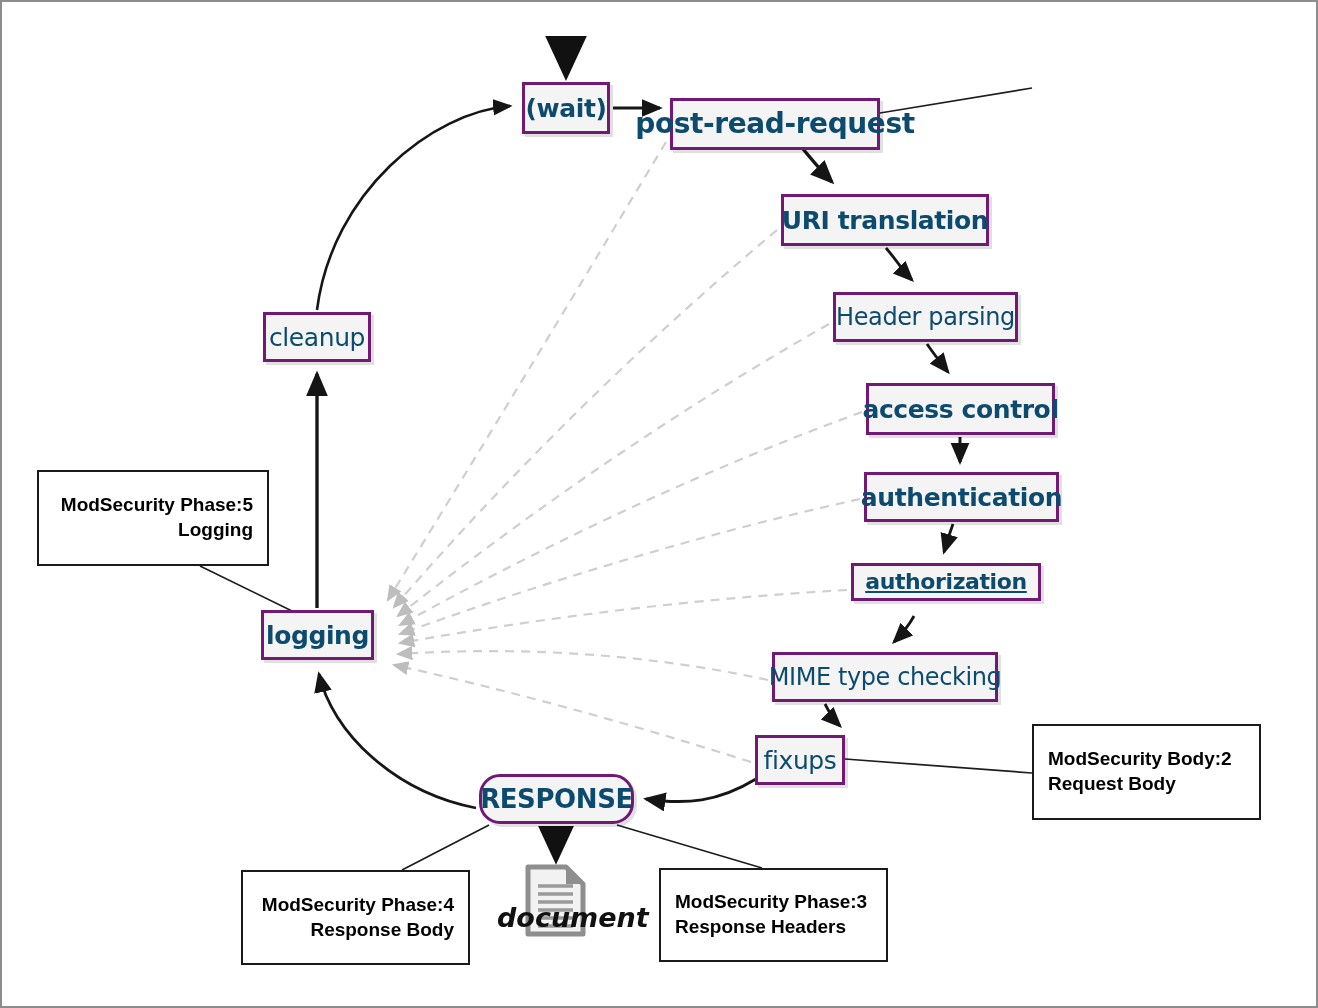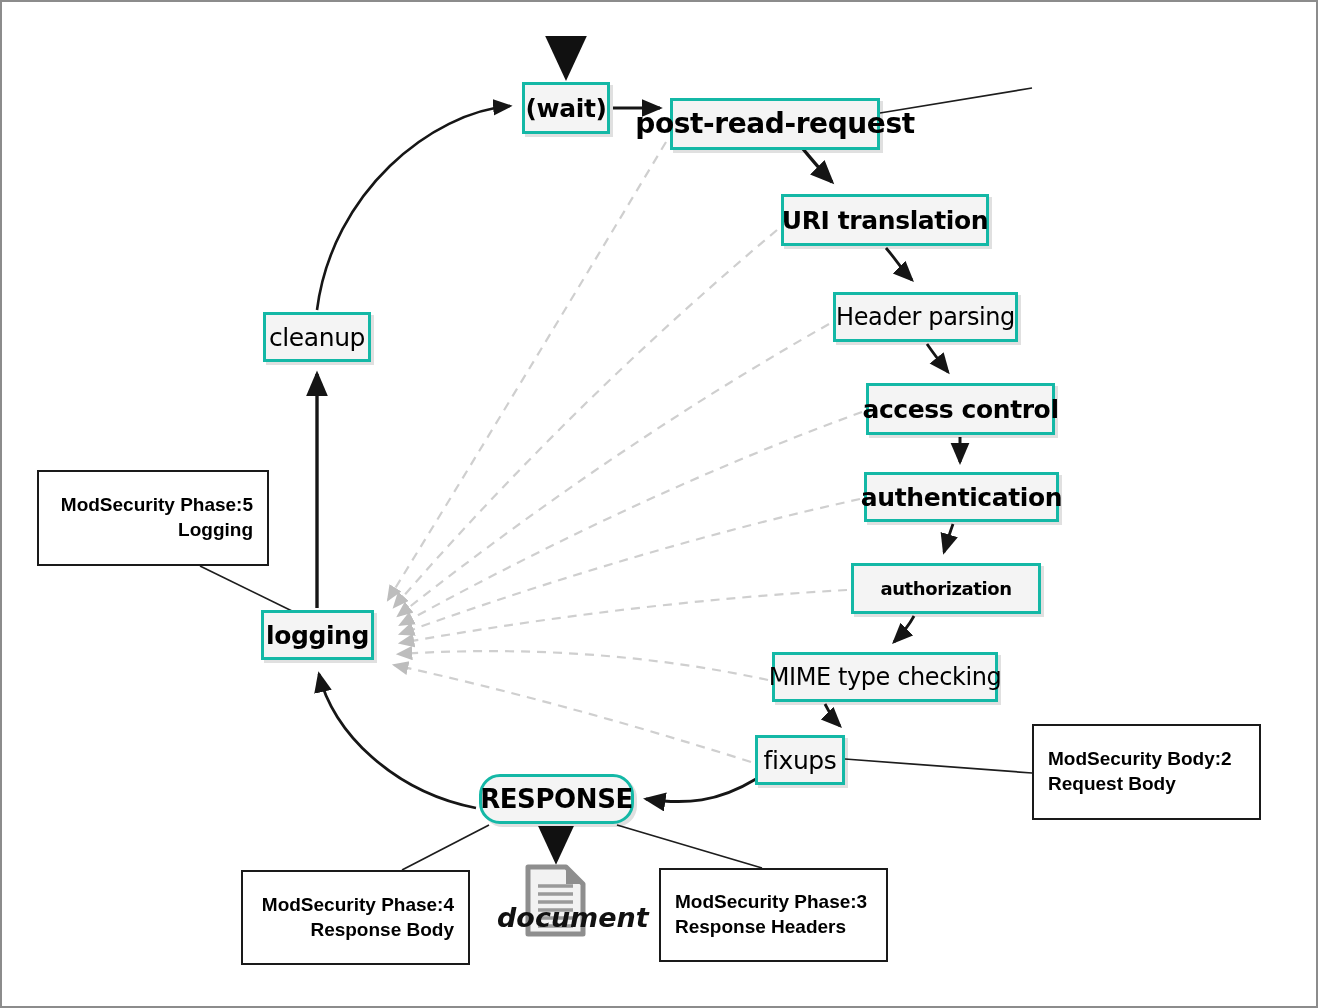--- a/index.html
+++ b/index.html
@@ -21,27 +21,27 @@
     position: absolute;
     left: 0; top: 0;
     width: 1318px;
     height: 1008px;
   }
 
   
   .pbox {
     position: absolute;
     background: #f4f4f4;
-    border: 3px solid #14b8a6;
+    border: 3px solid #701a75;
     box-shadow: 3px 3px 0 rgba(0,0,0,0.12);
     display: flex;
     align-items: center;
     justify-content: center;
     box-sizing: border-box;
-    color: #000000;
+    color: #0c4a6e;
     font-family: "DejaVu Sans", sans-serif;
     letter-spacing: -0.4px;
     white-space: nowrap;
     z-index: 5;
   }
   .pbox span { display: block; line-height: 1; }
   .pbox.bold span { font-weight: bold; }
 
   
   .abox {
@@ -172,21 +172,21 @@
   </div>
 
   <div class="pbox bold" style="left:864px;top:381px;width:189px;height:52px;font-size:25px;justify-content:center;">
     <span>access control</span>
   </div>
 
   <div class="pbox bold" style="left:862px;top:470px;width:195px;height:50px;font-size:25px;">
     <span>authentication</span>
   </div>
 
-  <div class="pbox bold" style="left:849px;top:561px;width:190px;height:51px;font-size:18px;">
+  <div class="pbox bold" style="left:849px;top:561px;width:190px;height:38px;font-size:22px;text-decoration:underline;">
     <span>authorization</span>
   </div>
 
   <div class="pbox" style="left:770px;top:650px;width:226px;height:50px;font-size:24px;">
     <span>MIME type checking</span>
   </div>
 
   <div class="pbox" style="left:753px;top:733px;width:90px;height:50px;font-size:25px;">
     <span>fixups</span>
   </div>

